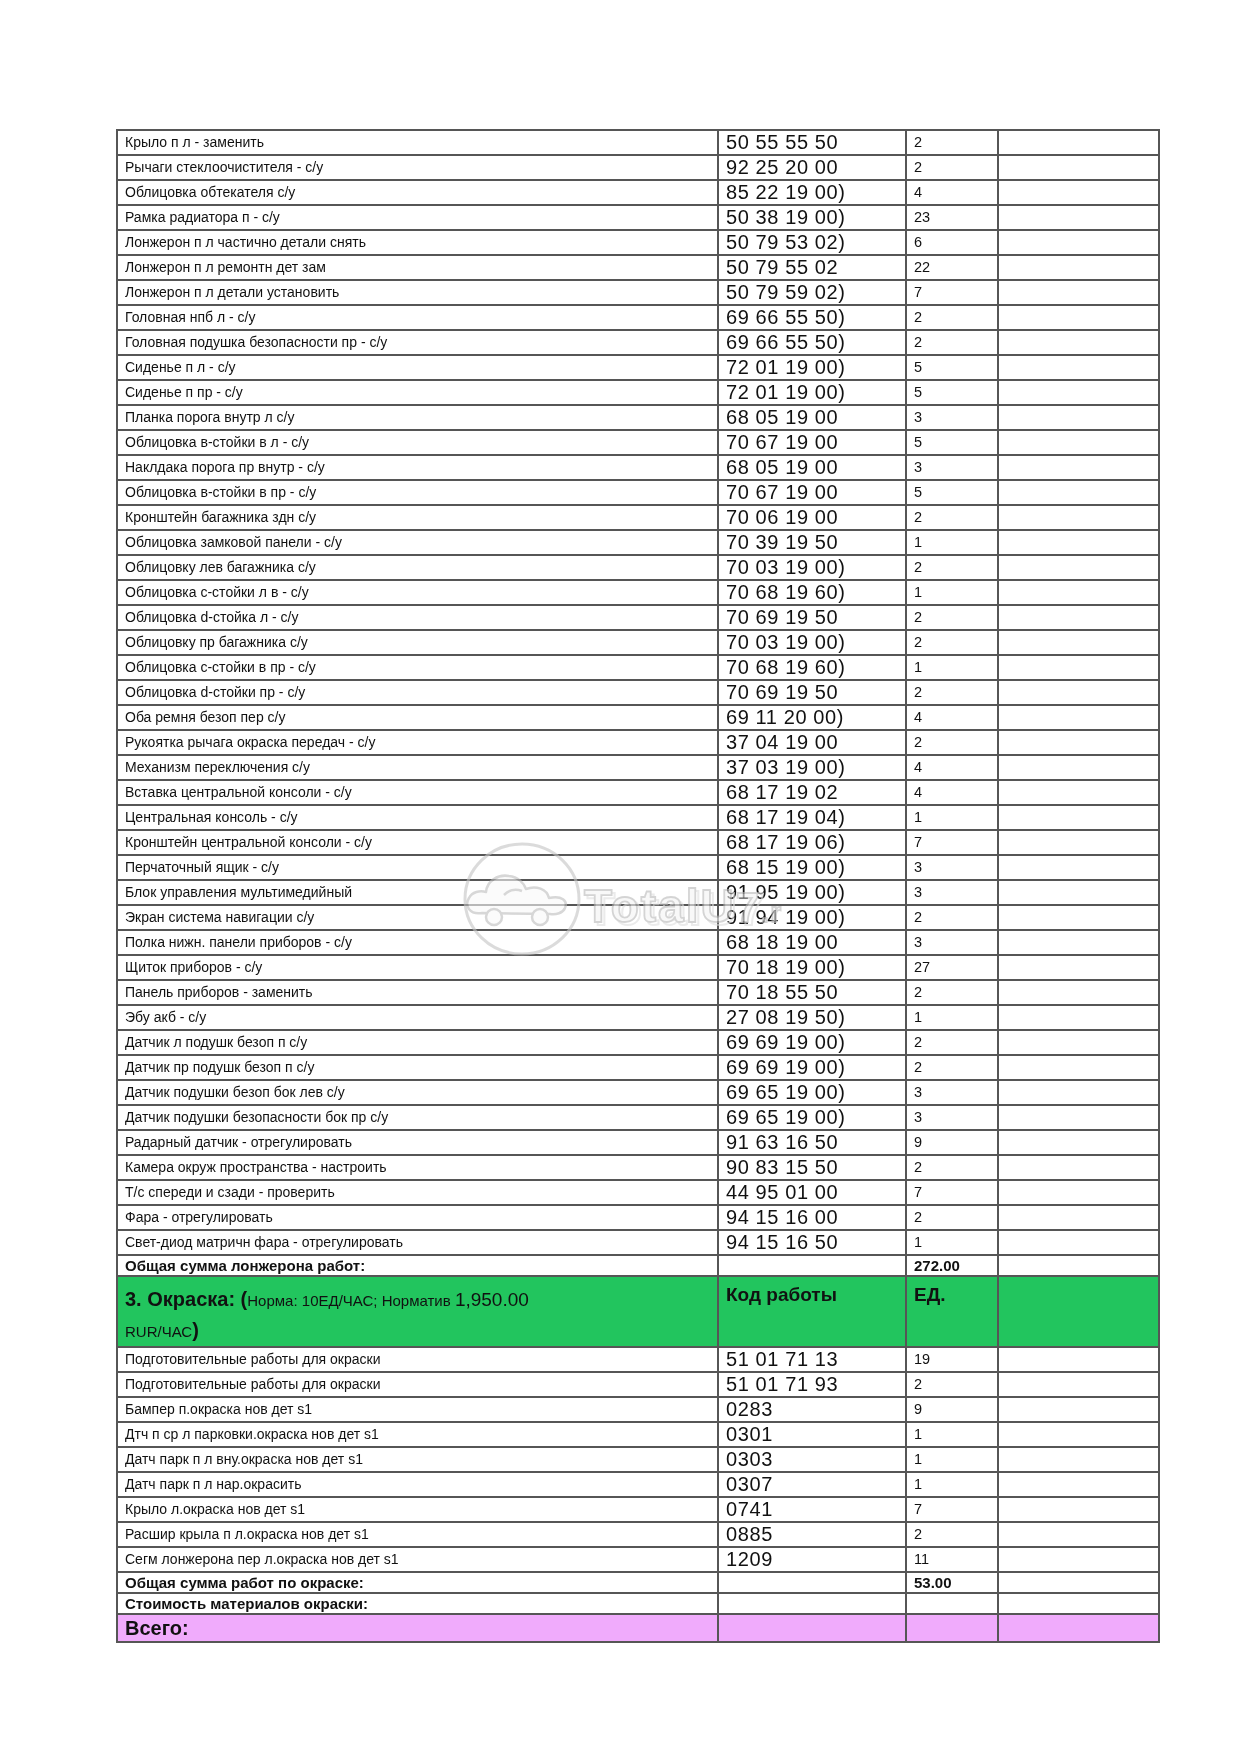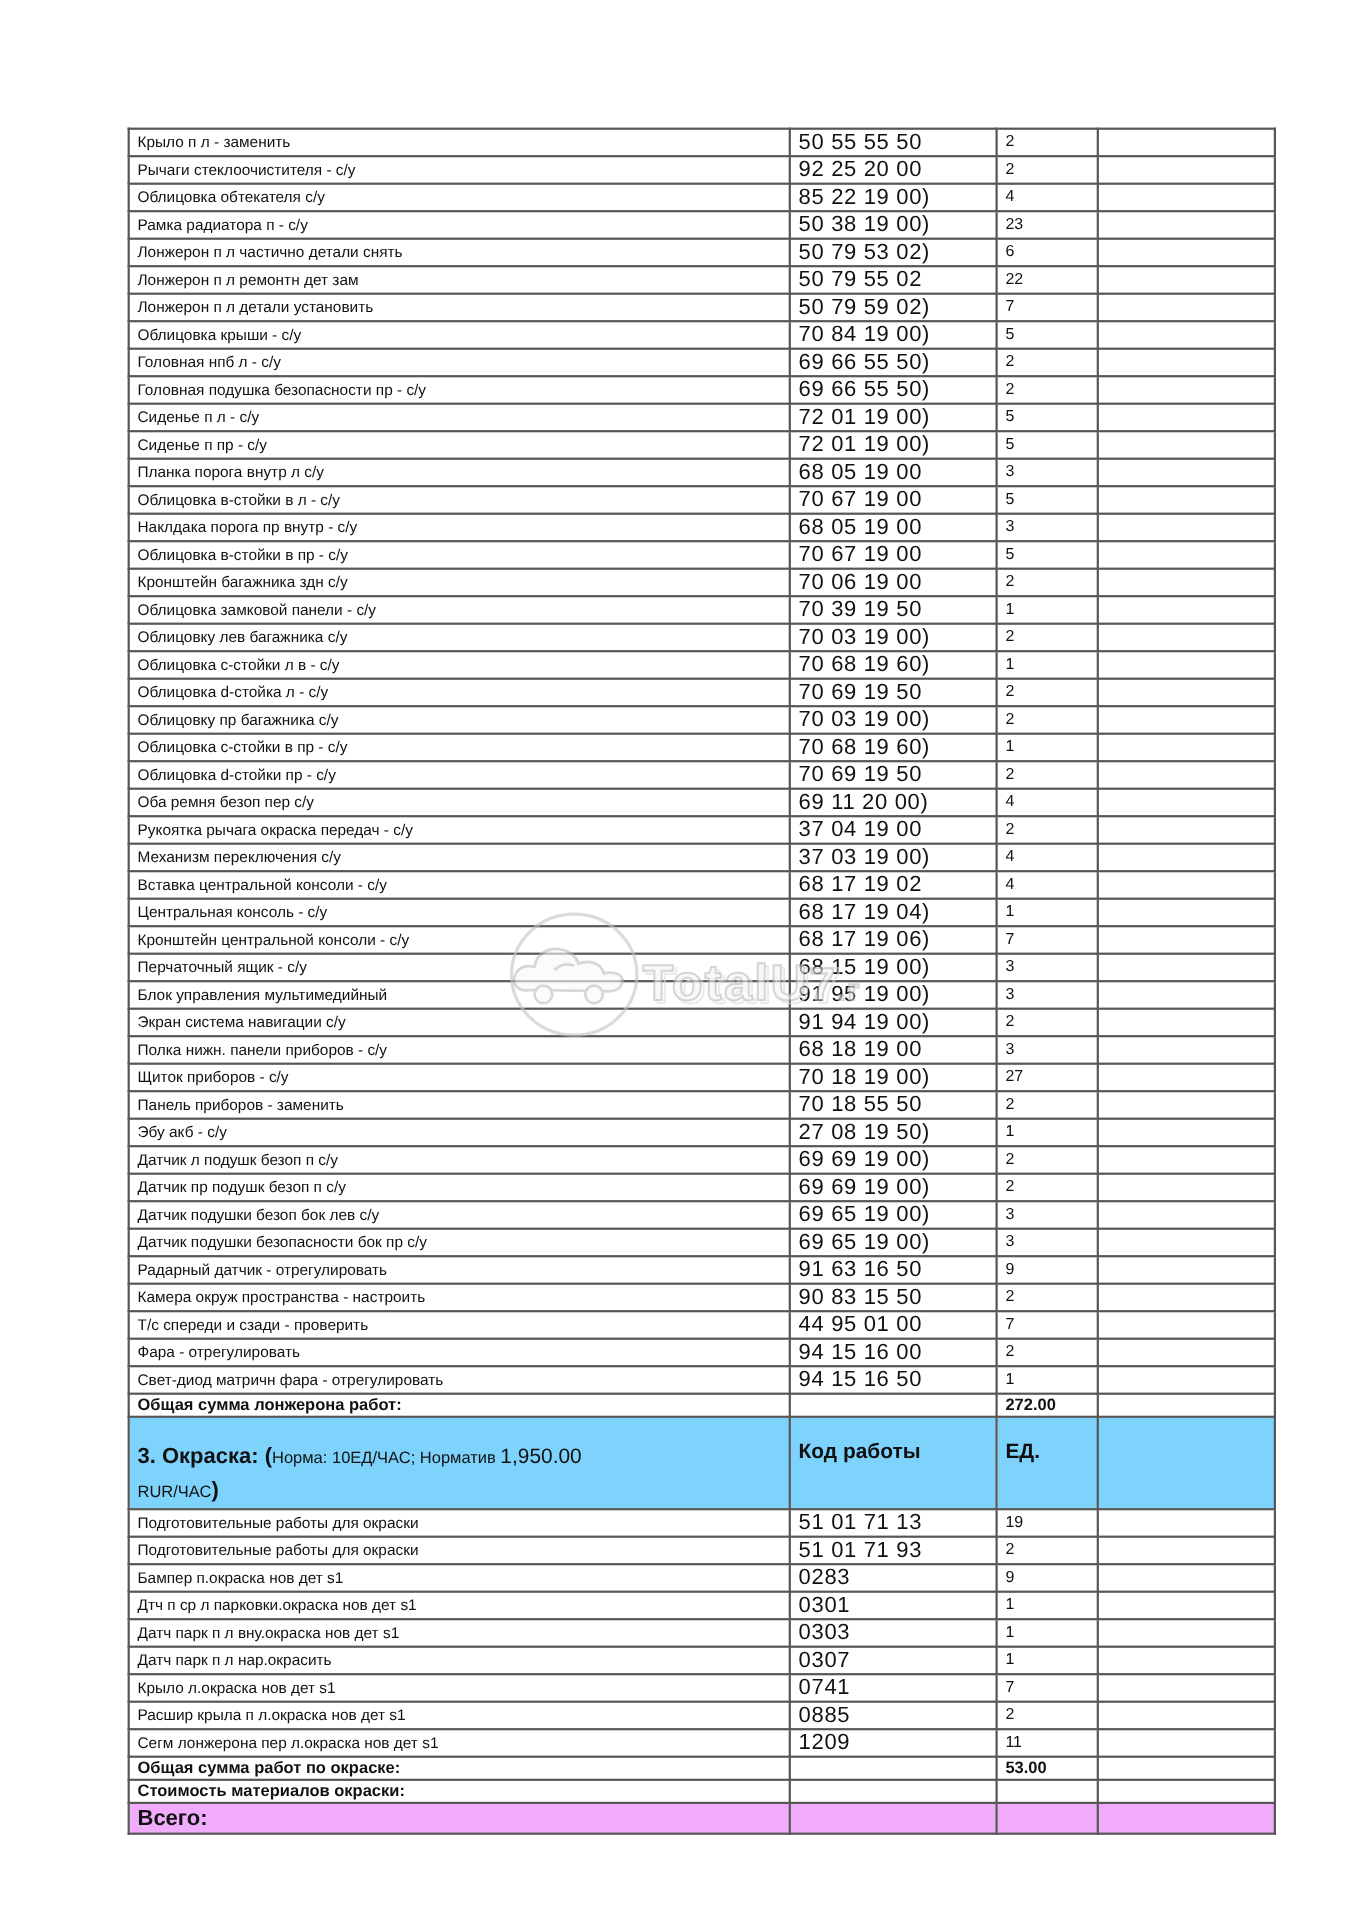--- a/index.html
+++ b/index.html
@@ -4,21 +4,21 @@
 <style>
   html,body{margin:0;padding:0;}
   body{
     width:1241px;height:1755px;
     background:#ffffff;
     font-family:"Liberation Sans", sans-serif;
     color:#111;
     position:relative;
     overflow:hidden;
   }
-  .page{position:relative;width:1241px;height:1493px;background:#fff;}
+  .page{position:relative;width:1241px;height:1493px;background:#fff;margin-top:13px;}
   .tbl-wrap{position:absolute;left:116px;top:116px;width:1042px;}
   table.estimate{
     border-collapse:collapse;
     table-layout:fixed;
     width:1042px;
     border:2px solid #333;
     background:transparent;
   }
   td{
     border:2px solid #565656;
@@ -32,24 +32,24 @@
     background:transparent;
   }
   td.code{font-size:20px;letter-spacing:0.6px;}
   td.units{font-size:14.5px;}
   tr.total-row td{font-weight:bold;font-size:15px;}
   tr.grand-row td{
     font-weight:bold;font-size:20px;height:26px;
     background:#f0abfc;
   }
   tr.section-header td{
-    background:#7dd3fc;
+    background:#22c55e;
     height:62px;
     vertical-align:top;
-    padding-top:20px;
+    padding-top:7px;
     white-space:normal;
   }
   tr.section-header td.desc{font-size:15px;line-height:1.55;}
   .sh-bold{font-weight:bold;font-size:20px;}
   .sh-norm{font-size:15px;}
   .sh-rate{font-size:19px;}
   .sh-line2{font-size:15px;}
   tr.section-header td.code,
   tr.section-header td.units{font-weight:bold;font-size:19px;letter-spacing:0;}
   .watermark{
@@ -105,26 +105,20 @@
           <tr>
             <td class="desc">Лонжерон п л ремонтн дет зам</td>
             <td class="code">50 79 55 02</td>
             <td class="units">22</td>
             <td class="blank"></td>
           </tr>
           <tr>
             <td class="desc">Лонжерон п л детали установить</td>
             <td class="code">50 79 59 02)</td>
             <td class="units">7</td>
-            <td class="blank"></td>
-          </tr>
-          <tr>
-            <td class="desc">Облицовка крыши - с/у</td>
-            <td class="code">70 84 19 00)</td>
-            <td class="units">5</td>
             <td class="blank"></td>
           </tr>
           <tr>
             <td class="desc">Головная нпб л - с/у</td>
             <td class="code">69 66 55 50)</td>
             <td class="units">2</td>
             <td class="blank"></td>
           </tr>
           <tr>
             <td class="desc">Головная подушка безопасности пр - с/у</td>

